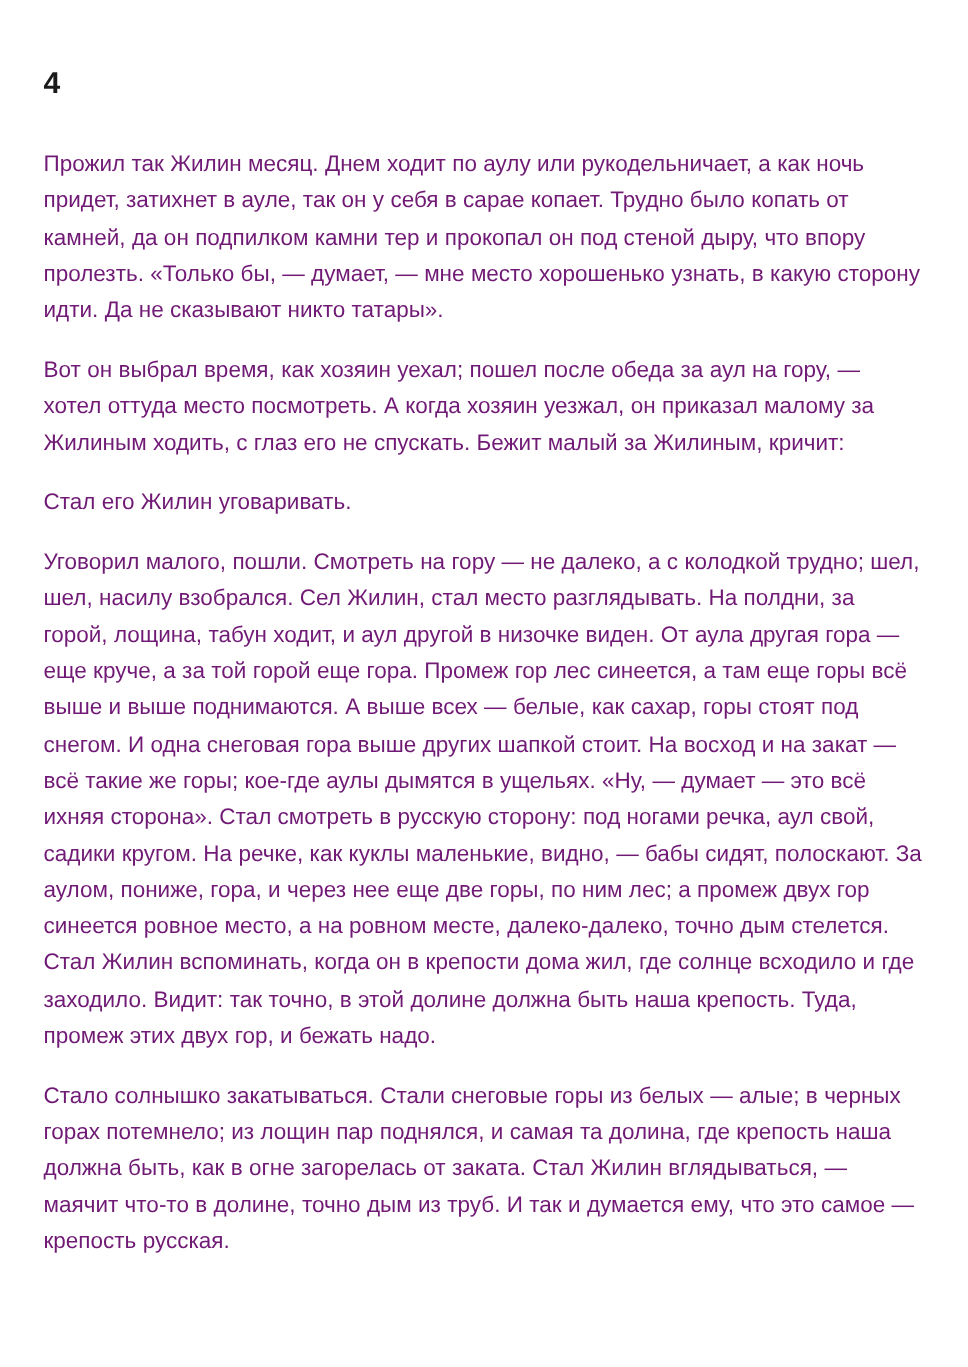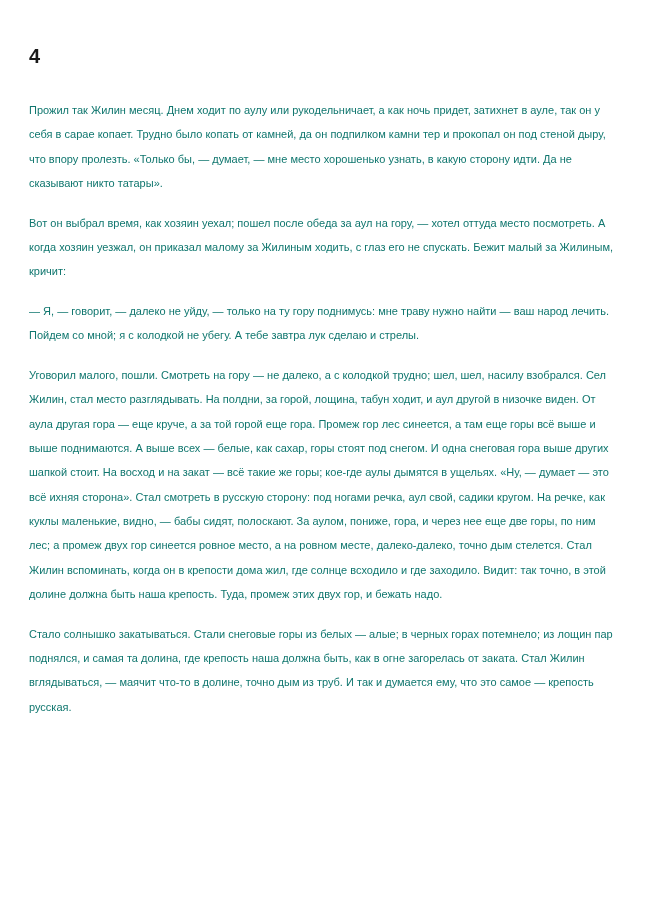--- a/index.html
+++ b/index.html
@@ -27,23 +27,23 @@
   }
   .chapter-heading {
     font-size: 20px;
     font-weight: bold;
     line-height: 24px;
     color: #1a1a1a;
     margin: 0 0 30px 0;
     letter-spacing: 0.2px;
   }
   .para {
-    font-size: 11px;
+    font-size: 15px;
     line-height: 24.3px;
-    color: #0f766e;
+    color: #701a75;
     margin: 0 0 15.5px 0;
     text-align: left;
     word-spacing: 0.05px;
     hyphens: none;
   }
   .para:last-child {
     margin-bottom: 0;
   }
 </style>
 </head>
@@ -52,21 +52,21 @@
 <div class="page">
   <div class="content">
 
     <h1 class="chapter-heading">4</h1>
 
     <p class="para">Прожил так Жилин месяц. Днем ходит по аулу или рукодельничает, а как ночь придет, затихнет в ауле, так он у себя в сарае копает. Трудно было копать от камней, да он подпилком камни тер и прокопал он под стеной дыру, что впору пролезть. «Только бы, — думает, — мне место хорошенько узнать, в какую сторону идти. Да не сказывают никто татары».</p>
 
     <p class="para">Вот он выбрал время, как хозяин уехал; пошел после обеда за аул на гору, — хотел оттуда место посмотреть. А когда хозяин уезжал, он приказал малому за Жилиным ходить, с глаз его не спускать. Бежит малый за Жилиным, кричит:</p>
 
 
+    <p class="para">Стал его Жилин уговаривать.</p>
 
-    <p class="para">— Я, — говорит, — далеко не уйду, — только на ту гору поднимусь: мне траву нужно найти — ваш народ лечить. Пойдем со мной; я с колодкой не убегу. А тебе завтра лук сделаю и стрелы.</p>
 
     <p class="para">Уговорил малого, пошли. Смотреть на гору — не далеко, а с колодкой трудно; шел, шел, насилу взобрался. Сел Жилин, стал место разглядывать. На полдни, за горой, лощина, табун ходит, и аул другой в низочке виден. От аула другая гора — еще круче, а за той горой еще гора. Промеж гор лес синеется, а там еще горы всё выше и выше поднимаются. А выше всех — белые, как сахар, горы стоят под снегом. И одна снеговая гора выше других шапкой стоит. На восход и на закат — всё такие же горы; кое-где аулы дымятся в ущельях. «Ну, — думает — это всё ихняя сторона». Стал смотреть в русскую сторону: под ногами речка, аул свой, садики кругом. На речке, как куклы маленькие, видно, — бабы сидят, полоскают. За аулом, пониже, гора, и через нее еще две горы, по ним лес; а промеж двух гор синеется ровное место, а на ровном месте, далеко-далеко, точно дым стелется. Стал Жилин вспоминать, когда он в крепости дома жил, где солнце всходило и где заходило. Видит: так точно, в этой долине должна быть наша крепость. Туда, промеж этих двух гор, и бежать надо.</p>
 
     <p class="para">Стало солнышко закатываться. Стали снеговые горы из белых — алые; в черных горах потемнело; из лощин пар поднялся, и самая та долина, где крепость наша должна быть, как в огне загорелась от заката. Стал Жилин вглядываться, — маячит что-то в долине, точно дым из труб. И так и думается ему, что это самое — крепость русская.</p>
 
   </div>
 </div>
 
 </body></html>

